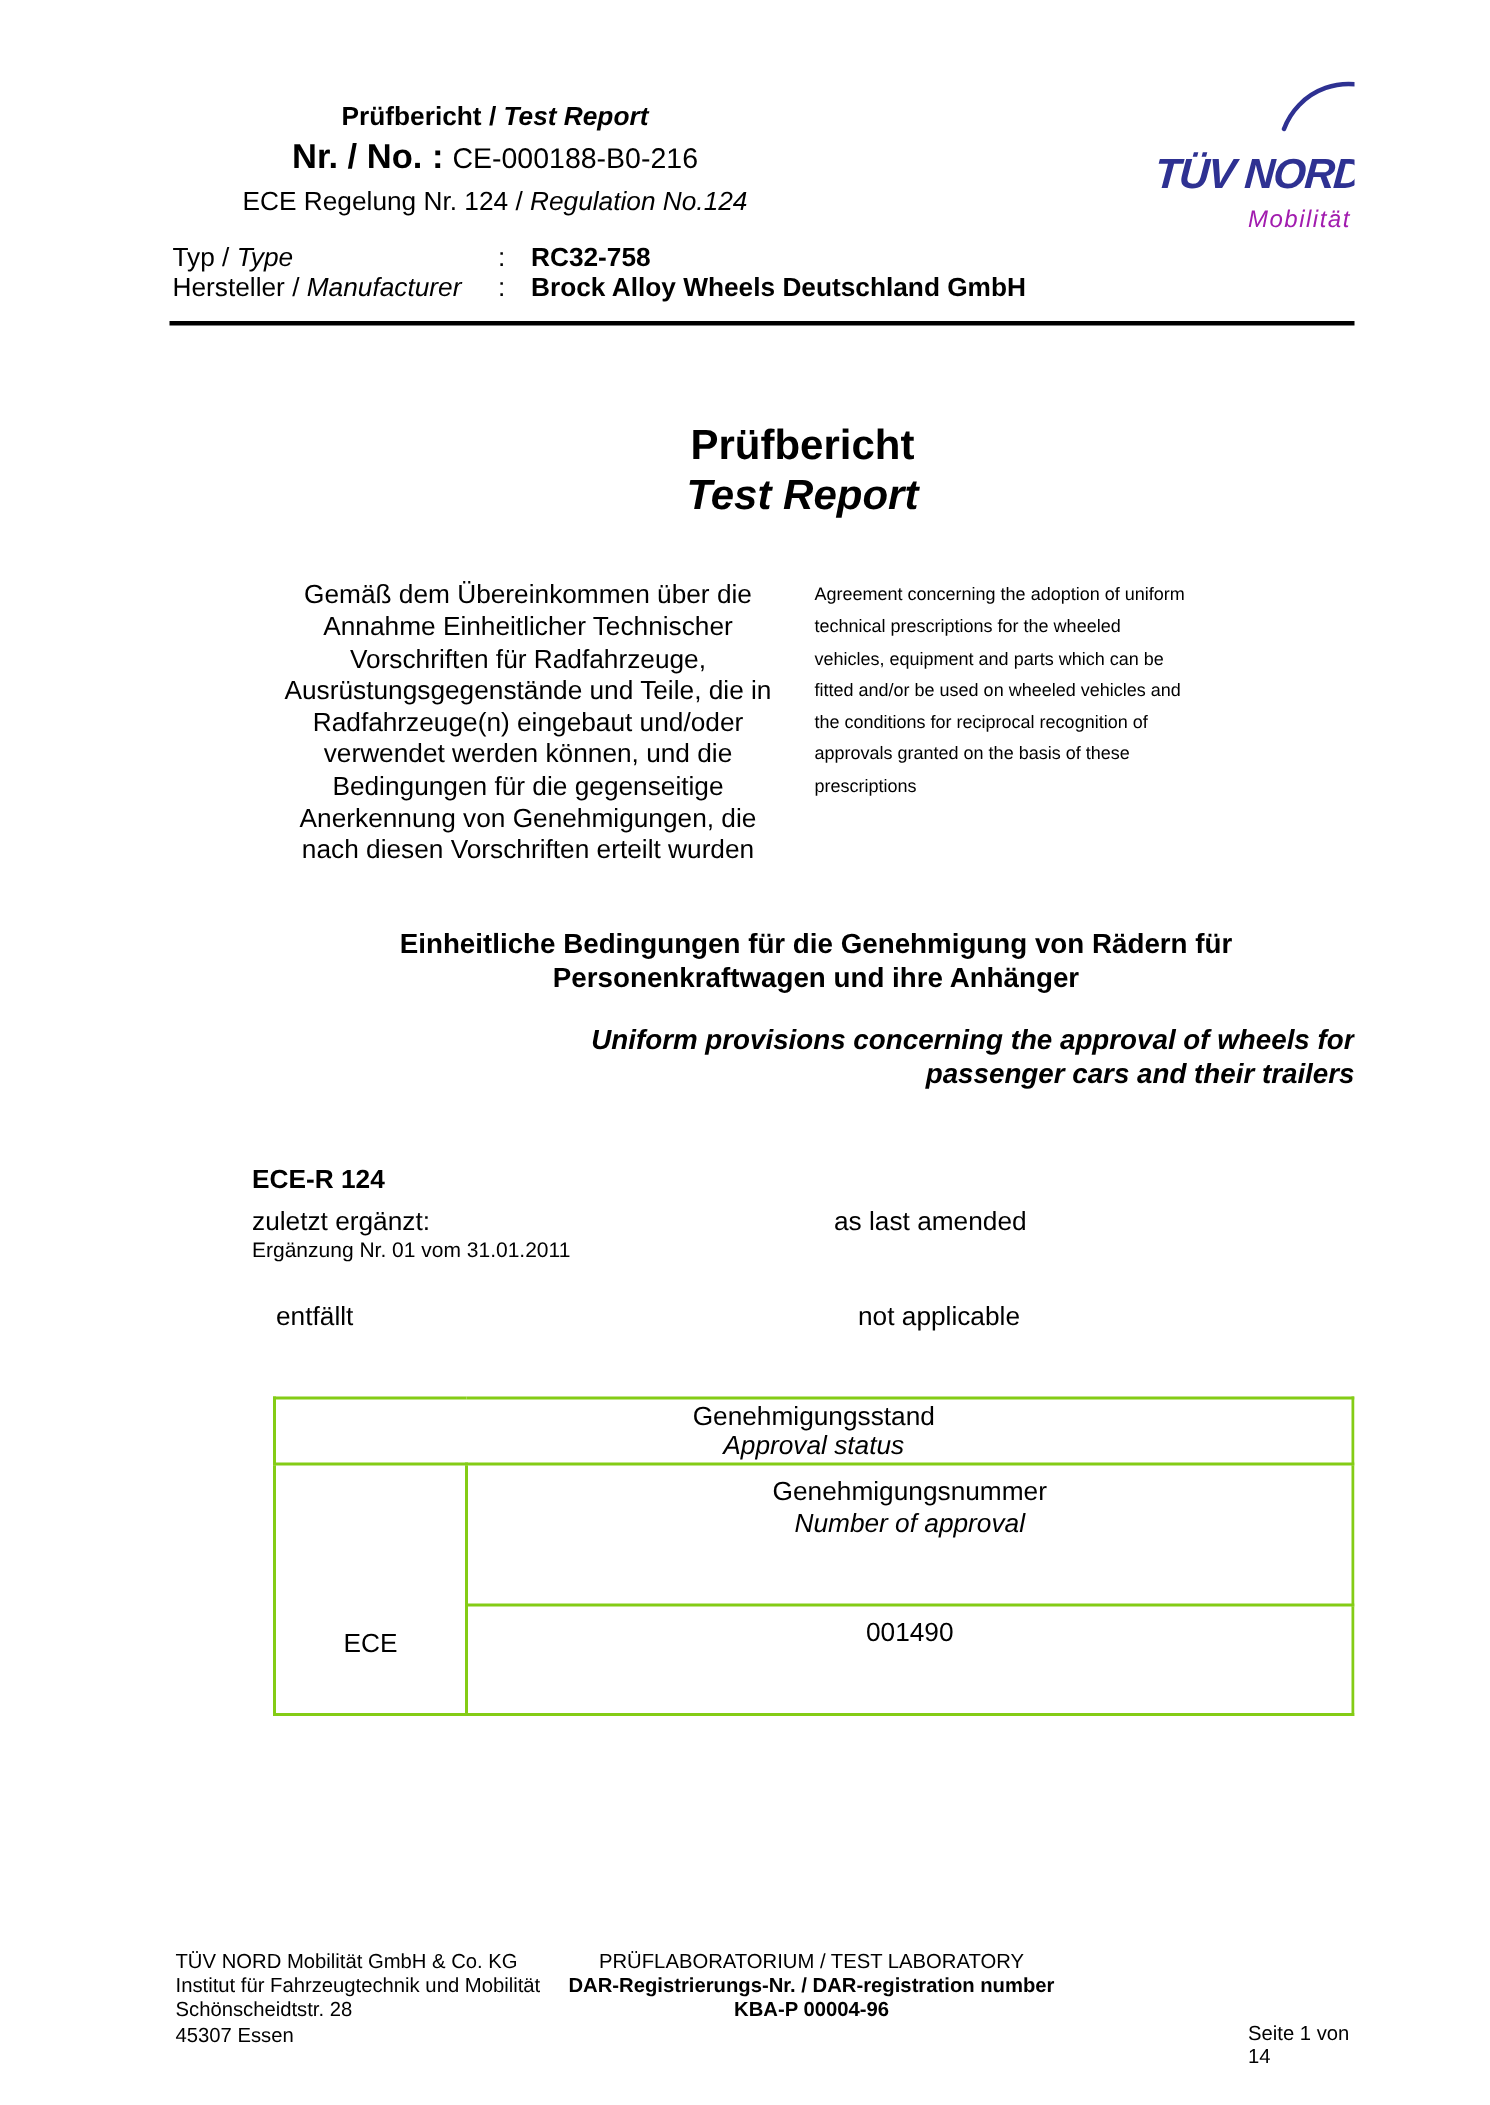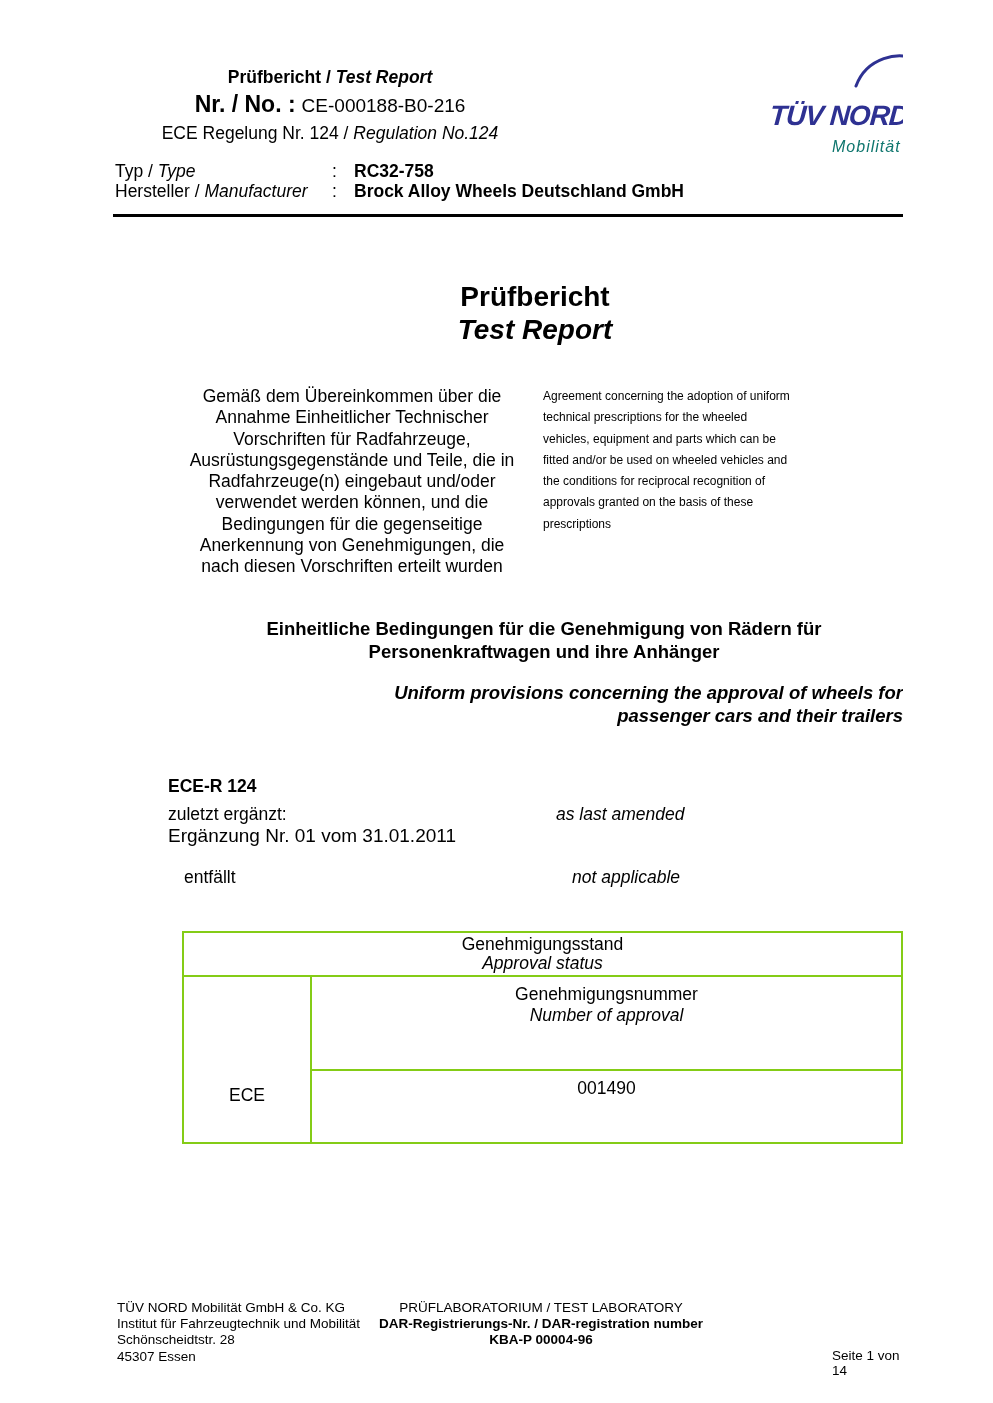--- a/index.html
+++ b/index.html
@@ -28,21 +28,21 @@
   .logo { position: absolute; left: 770px; top: 52px; width: 195px; height: 118px; }
   .logo svg { position: absolute; left: 0; top: 0; }
   .logo-brand {
     position: absolute; left: 0px; top: 48px;
     font-size: 28px; font-weight: bold; font-style: italic;
     letter-spacing: -1px; transform: skewX(-4deg);
     white-space: nowrap;
   }
   .logo-division {
     position: absolute; left: 62px; top: 86px;
-    font-size: 16px; font-style: italic; letter-spacing: 1px; color: #0f766e;
+    font-size: 16px; font-style: italic; letter-spacing: 1px; color: #a21caf;
     white-space: nowrap;
   }
 
   
   .fields { position: absolute; left: 115px; top: 161px; width: 700px; font-size: 17.5px; }
   .f-row { position: relative; height: 19.5px; white-space: nowrap; }
   .f-label { position: absolute; left: 0; }
   .f-colon { position: absolute; left: 217px; }
   .f-value { position: absolute; left: 239px; font-weight: bold; }
 
@@ -60,23 +60,23 @@
 
   
   .head-de { position: absolute; left: 185px; top: 617px; width: 718px; text-align: center;
              font-size: 18.5px; font-weight: bold; line-height: 23px; }
   .head-en { position: absolute; left: 185px; top: 681px; width: 718px; text-align: right;
              font-size: 18.5px; font-weight: bold; font-style: italic; line-height: 23px; }
 
   
   .reg-code { position: absolute; left: 168px; top: 776px; font-size: 17.5px; font-weight: bold; }
   .reg-row1 { position: absolute; left: 168px; top: 804px; width: 700px; font-size: 17.5px; }
-  .reg-row2 { position: absolute; left: 168px; top: 825px; font-size: 19px; }
+  .reg-row2 { position: absolute; left: 168px; top: 825px; font-size: 14px; }
   .reg-row3 { position: absolute; left: 184px; top: 867px; width: 700px; font-size: 17.5px; }
-  .reg-right { position: absolute; left: 388px; top: 0; font-style: italic; }
+  .reg-right { position: absolute; left: 388px; top: 0; }
 
   
   .appr-table { position: absolute; left: 182px; top: 931px; width: 721px;
                 border-collapse: collapse; font-size: 17.5px; }
   .appr-table td { border: 2px solid #84cc16; text-align: center; }
   .t-status { height: 40px; line-height: 19.5px; vertical-align: middle; padding: 1px 0; }
   .t-ece { width: 124px; vertical-align: bottom; padding-bottom: 36px; }
   .t-num-head { height: 84px; vertical-align: top; padding-top: 7px; line-height: 21px; }
   .t-num-val { height: 63px; vertical-align: top; padding-top: 7px; }
 

